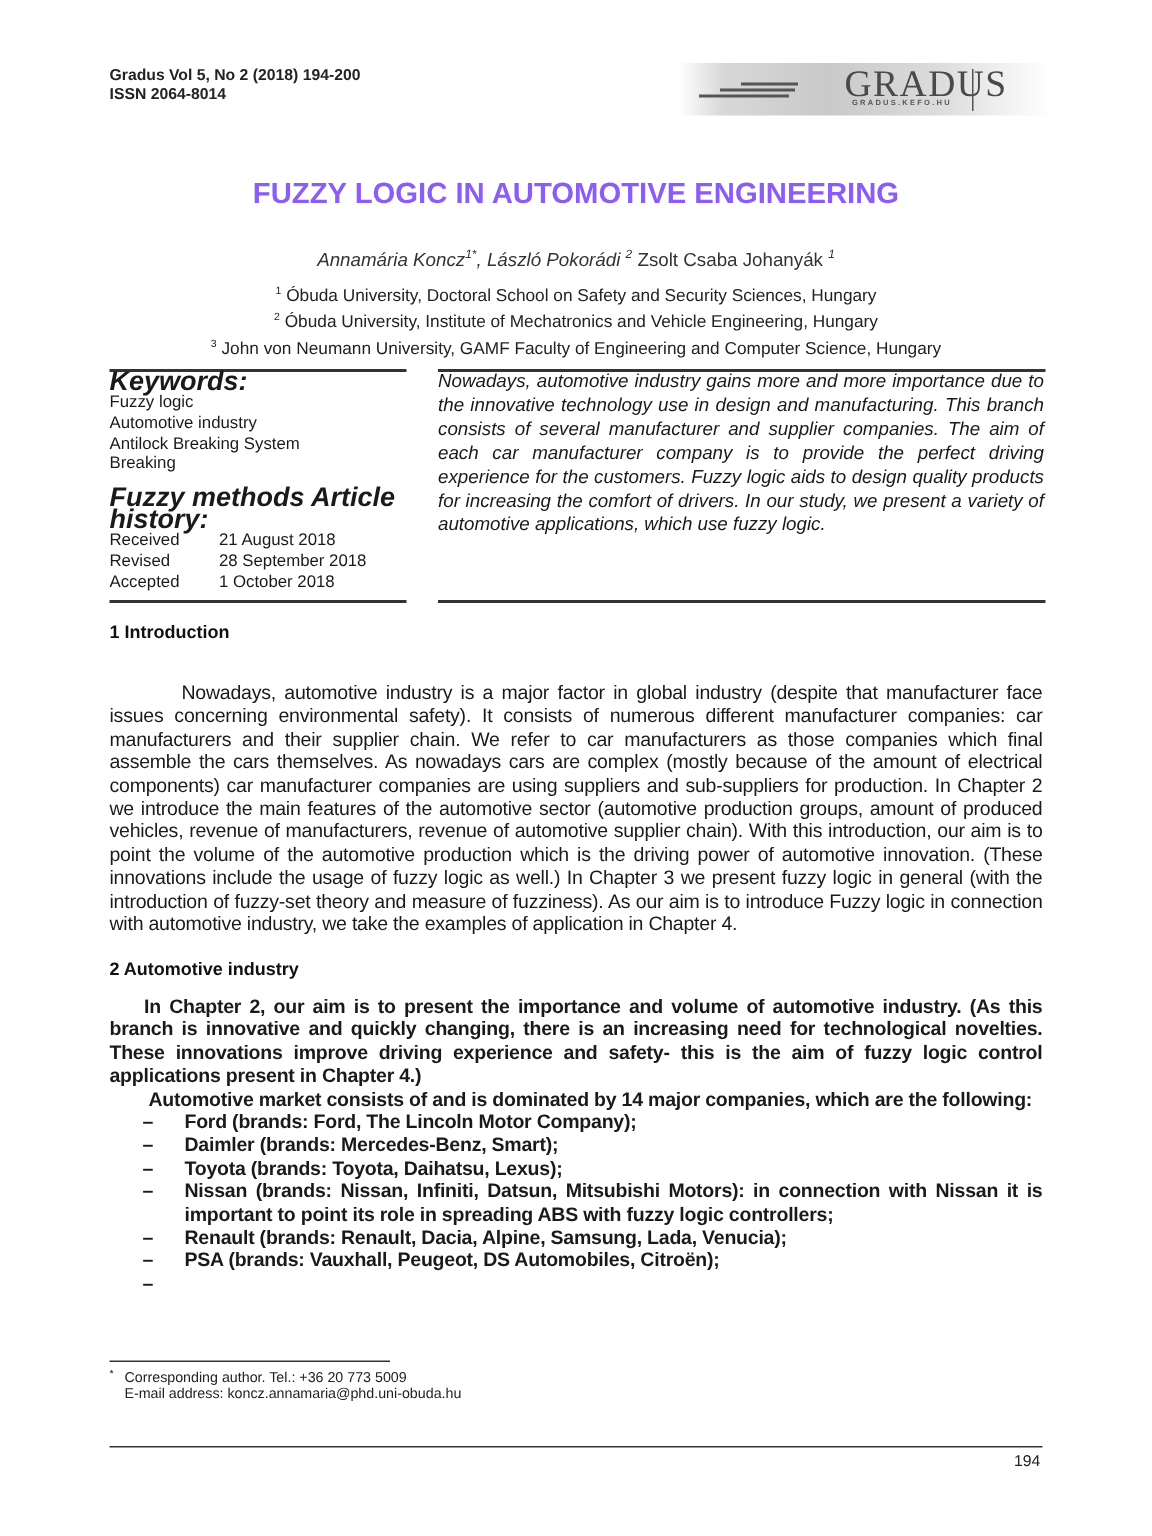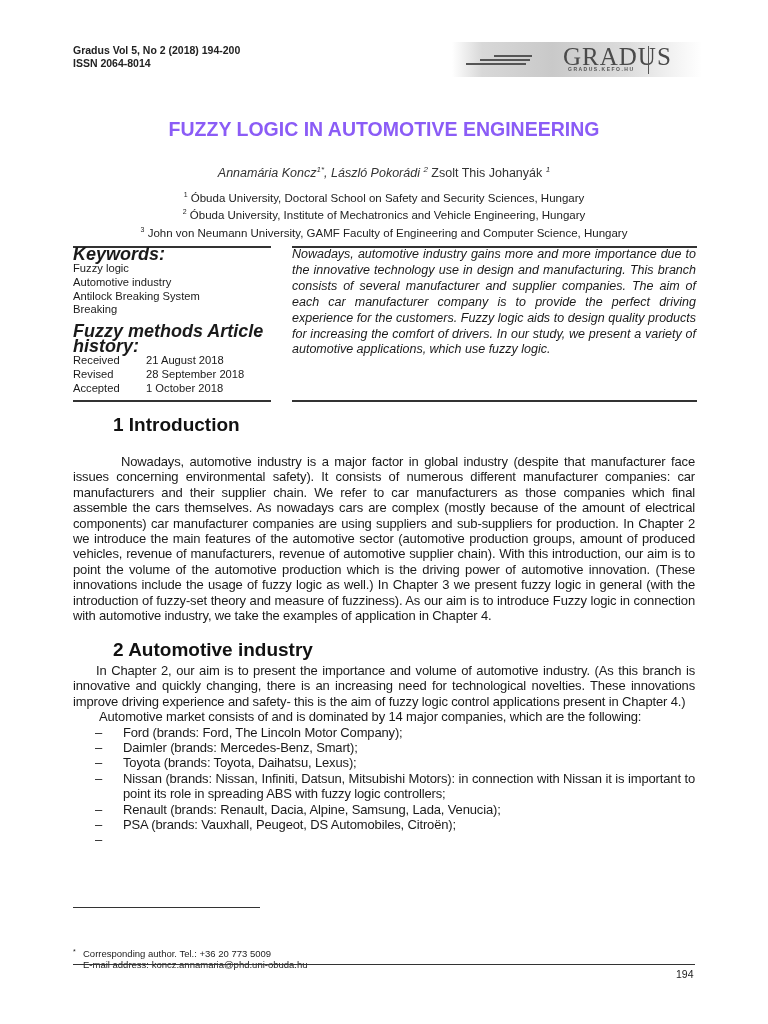--- a/index.html
+++ b/index.html
@@ -19,30 +19,30 @@
   .affil { left: 0; width: 768px; top: 188px; text-align: center; font-size: 11.5px; line-height: 14.5px; color: #222; }
   .affil sup { font-size: 7px; }
   .rule { position: absolute; height: 1.5px; background: #333; }
   .kw { left: 73px; top: 247px; width: 198px; font-size: 11.2px; line-height: 13.8px; }
   .kw h3 { margin: 0; font-size: 18px; font-style: italic; font-weight: bold; line-height: 15px; }
   .kw h3.hist { margin-top: 7px; }
   .hist-row { display: flex; }
   .hist-row span:first-child { width: 73px; }
   .abstract { left: 292px; top: 247px; width: 404px; font-size: 12.5px; line-height: 15.9px; font-style: italic; text-align: justify; }
   .abstract h3 { margin: 0; font-size: 13px; font-weight: bold; line-height: 15px; }
-  .sec { left: 73px; font-size: 19px; font-weight: bold; color: #111; margin-left: 40px; }
+  .sec { left: 73px; font-size: 12px; font-weight: bold; color: #111; }
   .body { left: 73px; width: 622px; font-family: "Liberation Sans", sans-serif; font-size: 13px; line-height: 15.4px; text-align: justify; letter-spacing: -0.15px; }
   .body p { margin: 0; }
   .ind1 { text-indent: 48px; }
   .ind2 { text-indent: 23px; }
   .ind3 { text-indent: 26px; }
   ul.brands { list-style: none; margin: 0; padding: 0; }
   ul.brands li { position: relative; padding-left: 50px; text-align: left; }
   ul.brands li .dash { position: absolute; left: 22px; }
-  .footnote { left: 73px; top: 948px; font-size: 9.5px; line-height: 11px; color: #222; }
+  .footnote { left: 73px; top: 913px; font-size: 9.5px; line-height: 11px; color: #222; }
   .footnote .mark { position: absolute; left: 0; top: -2px; font-size: 7px; }
   .footnote .txt { padding-left: 10px; }
   .pageno { left: 676px; top: 968px; font-size: 10.5px; color: #222; }
 </style>
 </head>
 <body>
 
 <div class="abs journal">
   <div>Gradus Vol 5, No 2 (2018) 194-200</div>
   <div>ISSN 2064-8014</div>
@@ -57,21 +57,21 @@
   <div class="logo-word">GRADUS</div>
   <div class="logo-bar"></div>
   <div class="logo-url">GRADUS.KEFO.HU</div>
 </div>
 
 <div class="abs title">FUZZY LOGIC IN AUTOMOTIVE ENGINEERING</div>
 
 <div class="abs authors">
   <span>Annamária Koncz</span><sup>1*</sup><span>, </span>
   <span>László Pokorádi </span><sup>2</sup><span> </span>
-  <span style="font-style:normal;">Zsolt This Johanyák </span><sup>1</sup>
+  <span style="font-style:normal;">Zsolt Csaba Johanyák </span><sup>1</sup>
 </div>
 
 <div class="abs affil">
   <div><sup>1</sup><span> Óbuda University, Doctoral School on Safety and Security Sciences, Hungary</span></div>
   <div><sup>2</sup><span> Óbuda University, Institute of Mechatronics and Vehicle Engineering, Hungary</span></div>
   <div><sup>3</sup><span> John von Neumann University, GAMF Faculty of Engineering and Computer Science, Hungary</span></div>
 </div>
 
 <div class="rule" style="left:73px; top:246px; width:198px;"></div>
 <div class="rule" style="left:73px; top:400px; width:198px;"></div>
@@ -102,21 +102,21 @@
 <div class="abs abstract">
   <div>Nowadays, automotive industry gains more and more importance due to the innovative technology use in design and manufacturing. This branch consists of several manufacturer and supplier companies. The aim of each car manufacturer company is to provide the perfect driving experience for the customers. Fuzzy logic aids to design quality products for increasing the comfort of drivers. In our study, we present a variety of automotive applications, which use fuzzy logic.</div>
 </div>
 
 <div class="abs sec" style="top:414px;">1   Introduction</div>
 <div class="abs body" style="top:438px;margin-top:16px;">
   <p class="ind1">Nowadays, automotive industry is a major factor in global industry (despite that manufacturer face issues concerning environmental safety). It consists of numerous different manufacturer companies: car manufacturers and their supplier chain. We refer to car manufacturers as those companies which final assemble the cars themselves. As nowadays cars are complex (mostly because of the amount of electrical components) car manufacturer companies are using suppliers and sub-suppliers for production.  In Chapter 2 we introduce the main features of the automotive sector (automotive production groups, amount of produced vehicles, revenue of manufacturers, revenue of automotive supplier chain). With this introduction, our aim is to point the volume of the automotive production which is the driving power of automotive innovation. (These innovations include the usage of fuzzy logic as well.) In Chapter 3 we present fuzzy logic in general (with the introduction of fuzzy-set theory and measure of fuzziness).  As our aim is to introduce Fuzzy logic in connection with automotive industry, we take the examples of application in Chapter 4.</p>
 </div>
 
 <div class="abs sec" style="top:639px;">2   Automotive industry</div>
-<div class="abs body" style="top:663px;">
+<div class="abs body" style="top:663px;font-weight:bold;">
   <p class="ind2">In Chapter 2, our aim is to present the importance and volume of automotive industry. (As this branch is innovative and quickly changing, there is an increasing need for technological novelties. These innovations improve driving experience and safety- this is the aim of fuzzy logic control applications present in Chapter 4.)</p>
   <p class="ind3">Automotive market consists of and is dominated by 14 major companies, which are the following:</p>
   <ul class="brands">
     <li><span class="dash">–</span><span>Ford (brands: Ford, The Lincoln Motor Company);</span></li>
     <li><span class="dash">–</span><span>Daimler (brands: Mercedes-Benz, Smart);</span></li>
     <li><span class="dash">–</span><span>Toyota (brands: Toyota, Daihatsu, Lexus);</span></li>
     <li style="text-align:justify;"><span class="dash">–</span><span>Nissan (brands: Nissan, Infiniti, Datsun, Mitsubishi Motors): in connection with Nissan it is important to point its role in spreading ABS with fuzzy logic controllers;</span></li>
     <li><span class="dash">–</span><span>Renault (brands: Renault, Dacia, Alpine, Samsung, Lada, Venucia);</span></li>
     <li><span class="dash">–</span><span>PSA (brands: Vauxhall, Peugeot, DS Automobiles, Citroën);</span></li>
     <li><span class="dash">–</span></li>

